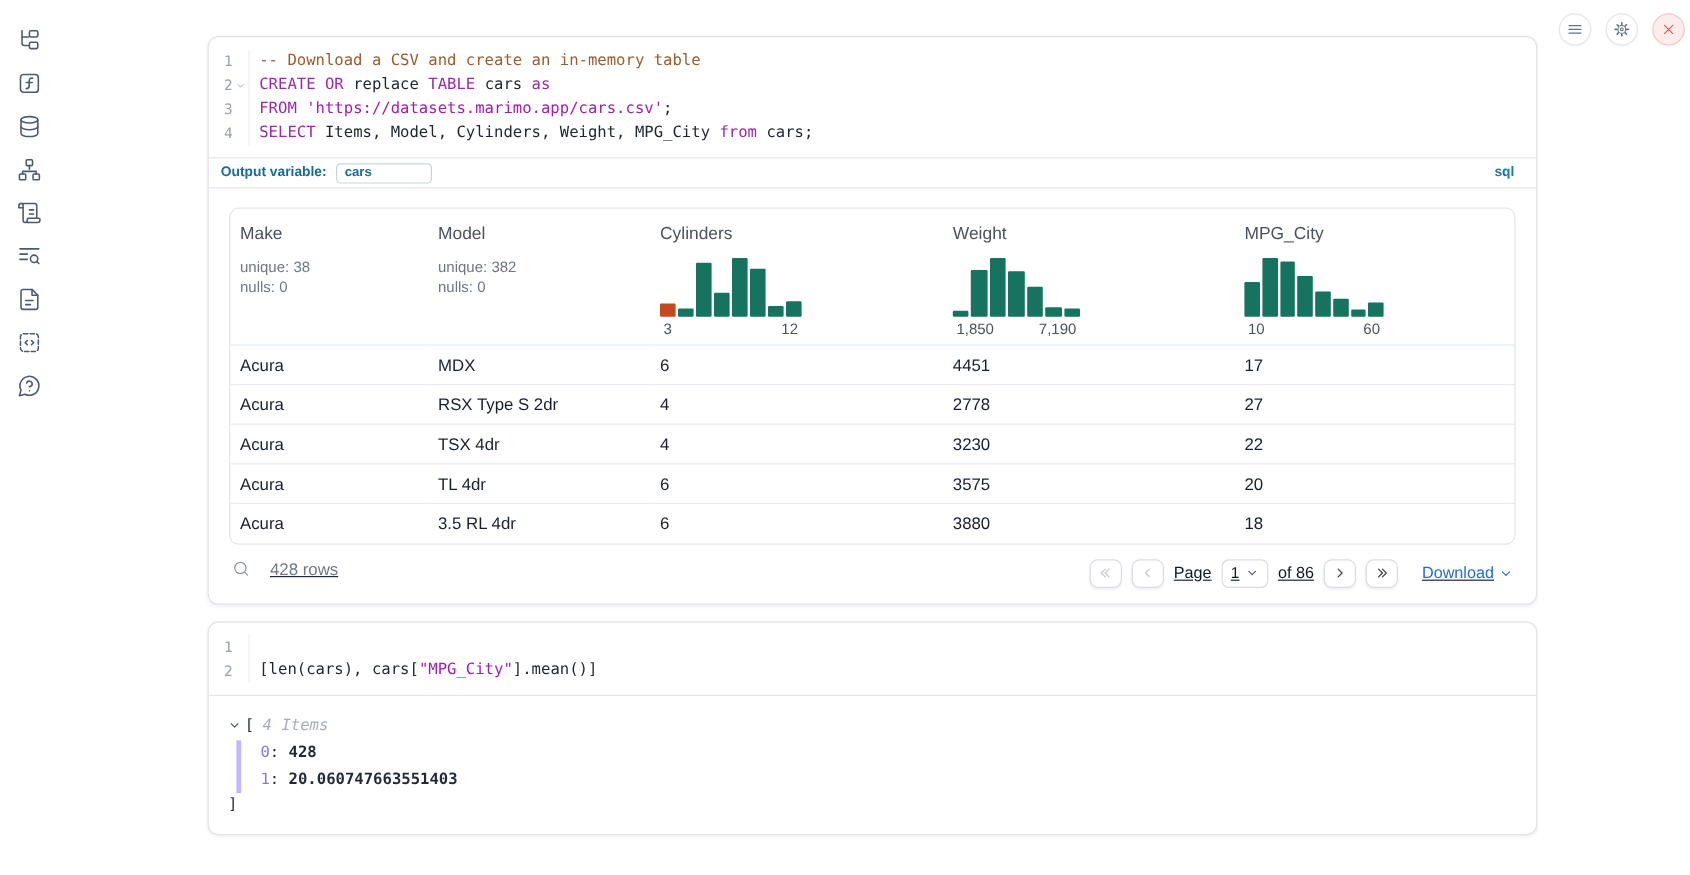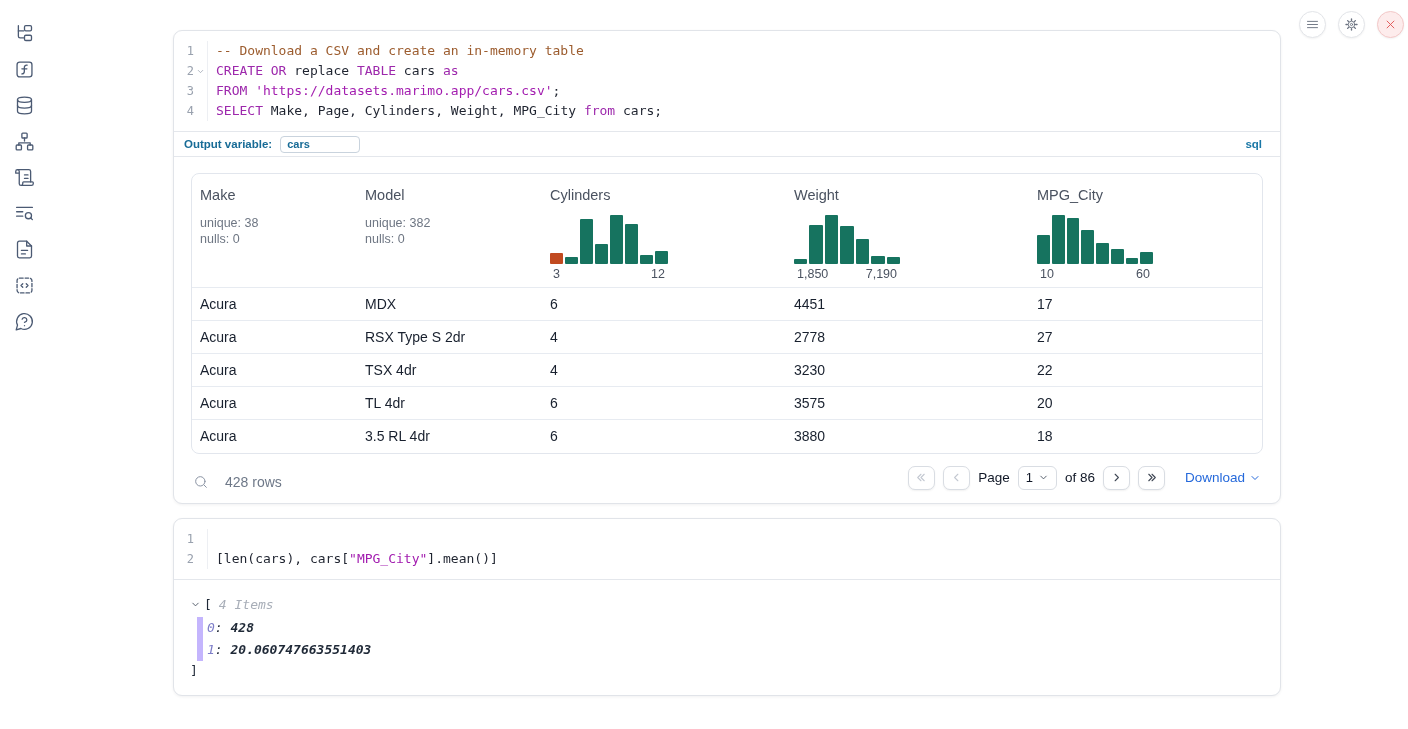--- a/index.html
+++ b/index.html
@@ -84,21 +84,21 @@
   th:nth-child(5) .hist { width:116px; }
   .hist-bars { display:flex; align-items:flex-end; gap:2px; height:53px; }
   .hist-bar { flex:1; border-radius:1px; }
   .hist-labels { display:flex; justify-content:space-between; font-size:12.5px;
                  color:#4a5260; margin-top:3px; padding:0 3px; }
   tbody td { border-top:1px solid #e7ebf1; height:33px; padding:0 8px;
              font-size:14px; color:#18202e; }
   tbody tr { cursor:default; }
 
   
-  .table-footer { display:flex; align-items:flex-end; margin-top:12px; padding:0 2px; }
+  .table-footer { display:flex; align-items:flex-start; margin-top:12px; padding:0 2px;text-decoration:underline; }
   .rows-info { display:flex; align-items:center; gap:16px; color:#6e7888; font-size:14px; }
   .search-icon { width:16px; height:16px; color:#8a93a3; cursor:pointer; }
   .search-icon svg { width:16px; height:16px; }
   .pagination { margin-left:auto; display:flex; align-items:center; gap:8px; }
   .pg-btn {
     width:27px; height:24px; border:1px solid #d9dde3; border-radius:7px;
     background:#fff; box-shadow:0 1px 2px rgba(0,0,0,.06);
     display:flex; align-items:center; justify-content:center;
     color:#3f4754; cursor:pointer; padding:0;
   }
@@ -117,22 +117,22 @@
 
   
   .tree-output {
     border-top:1px solid #e4e7ec; padding:14px 16px 14px;
     font-family:"DejaVu Sans Mono", monospace; font-size:13px; color:#1f2937;
   }
   .tree-head { display:flex; align-items:center; height:21px; }
   .tree-chevron { width:11px; height:11px; color:#4b5563; margin-right:3px; cursor:pointer; }
   .tree-chevron svg { width:11px; height:11px; stroke-width:2; }
   .tree-items-label { color:#a8aeb8; font-style:italic; margin-left:7px; }
-  .tree-entries { border-left:6px solid #c4b5fd; margin-left:7px;
-                  padding-left:4px; margin-top:2px;font-style:italic; }
+  .tree-entries { border-left:4px solid #c4b5fd; margin-left:7px;
+                  padding-left:16px; margin-top:2px; }
   .tree-entry { height:22px; line-height:22px; }
   .tree-key { color:#7d7dc8; }
   .tree-val { font-weight:600; }
   .tree-close { height:20px; line-height:20px; }
 </style>
 </head>
 <body>
 
 <div class="app">
 
@@ -250,21 +250,21 @@
                 </svg>
               </span></span>
             <span class="code-text"><span class="tok-kw">CREATE</span><span> </span><span class="tok-kw">OR</span><span> replace </span><span class="tok-kw">TABLE</span><span> cars </span><span class="tok-kw">as</span></span>
           </div>
           <div class="code-line">
             <span class="gutter">3</span>
             <span class="code-text"><span class="tok-kw">FROM</span><span> </span><span class="tok-str">'https://datasets.marimo.app/cars.csv'</span><span>;</span></span>
           </div>
           <div class="code-line">
             <span class="gutter">4</span>
-            <span class="code-text"><span class="tok-kw">SELECT</span><span> Make, Page, Cylinders, Weight, MPG_City </span><span class="tok-kw">from</span><span> cars;</span></span>
+            <span class="code-text"><span class="tok-kw">SELECT</span><span> Items, Model, Cylinders, Weight, MPG_City </span><span class="tok-kw">from</span><span> cars;</span></span>
           </div>
         </div>
 
       <div class="outvar-row">
         <span class="outvar-label">Output variable:</span>
         <input class="outvar-input" value="cars" style="">
         <span class="lang-badge">sql</span>
       </div>
 
       <div class="cell-output">

